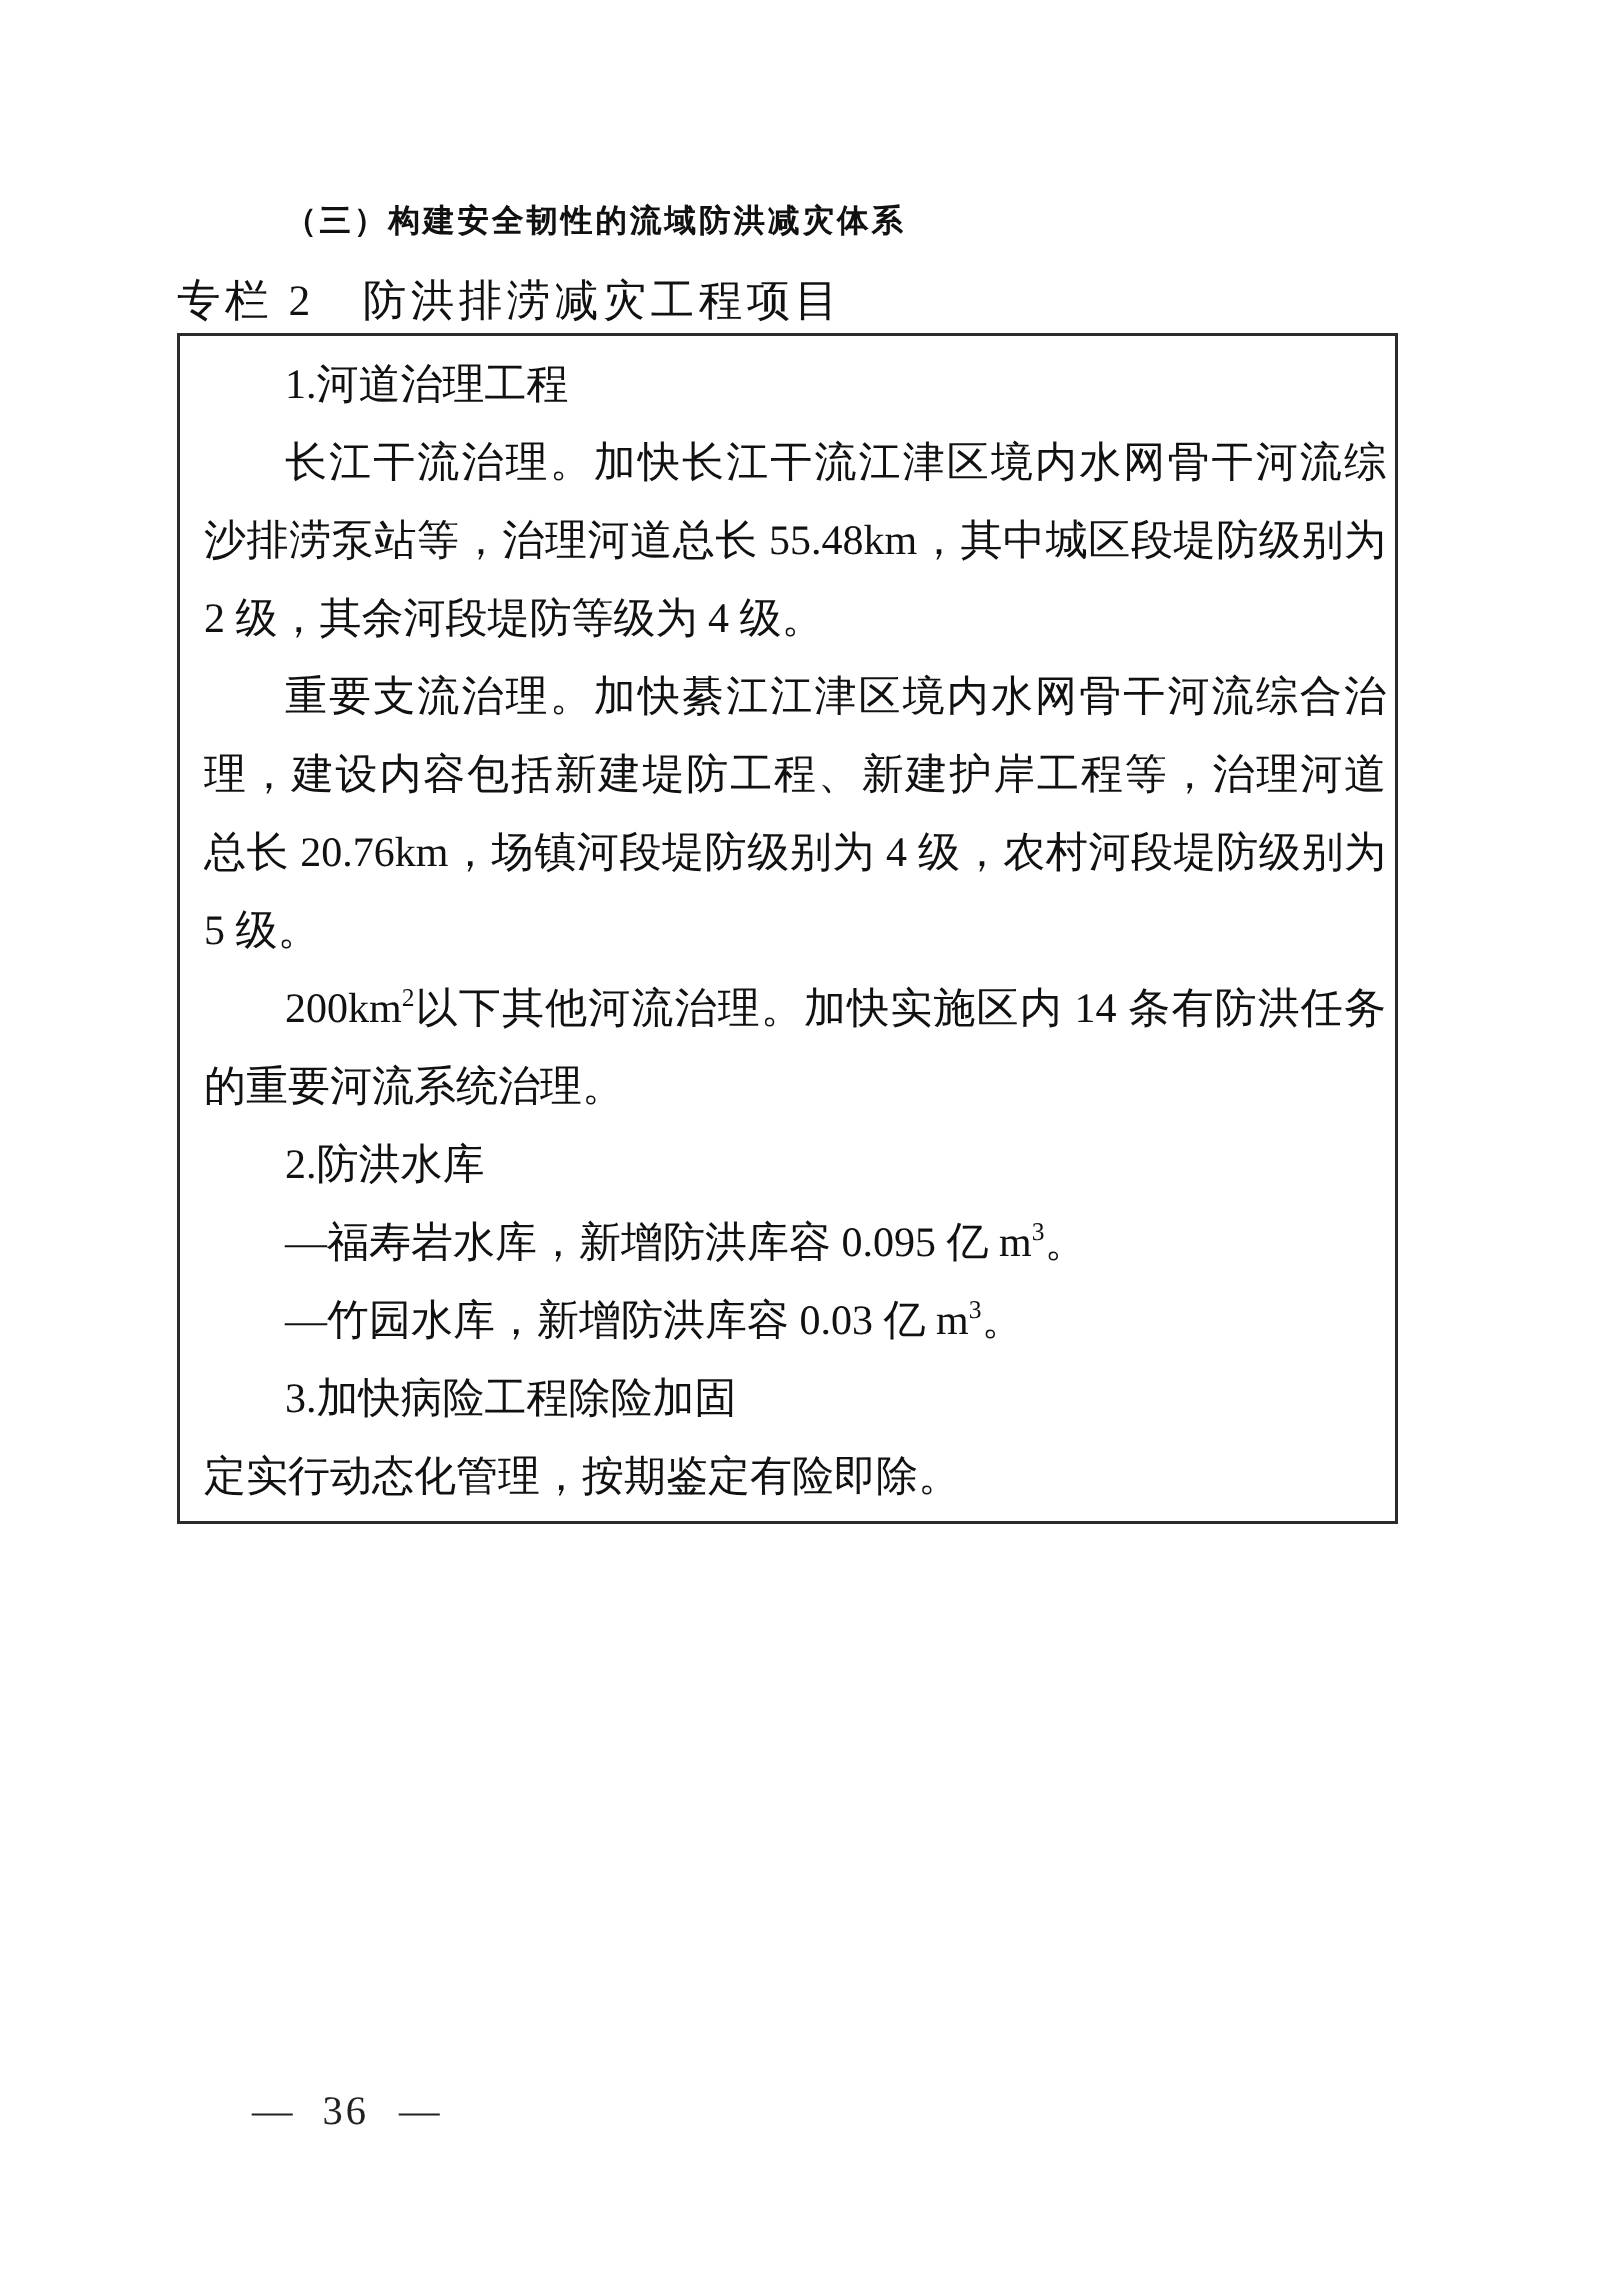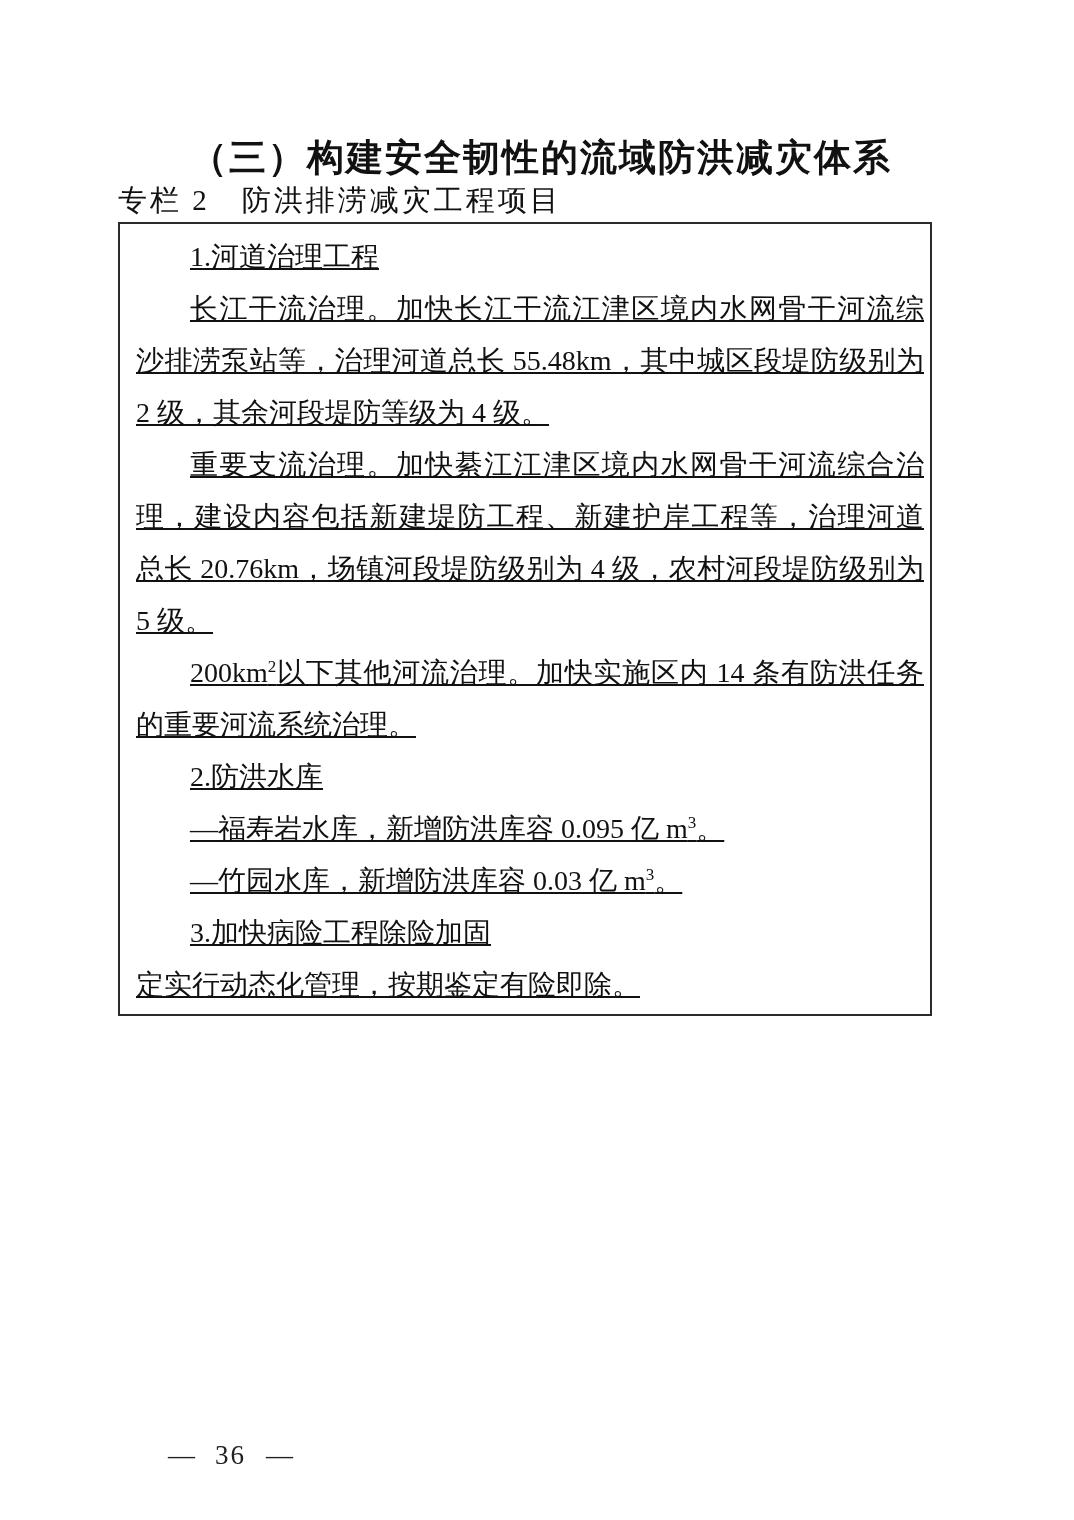--- a/index.html
+++ b/index.html
@@ -9,21 +9,21 @@
     height: 1520px;
     background: #ffffff;
     color: #111111;
     font-family: "Liberation Serif", "DejaVu Serif", serif;
     overflow: hidden;
   }
   .section-heading {
     position: absolute;
     left: 190px;
     top: 133px;
-    font-size: 37px;
+    font-size: 21px;
     font-weight: bold;
     letter-spacing: 2px;
     white-space: nowrap;
   }
   .box-title {
     position: absolute;
     left: 118px;
     top: 181px;
     width: 814px;
     text-align: left;
@@ -34,40 +34,38 @@
   }
   .highlight-box {
     position: absolute;
     left: 118px;
     top: 222px;
     width: 814px;
     box-sizing: border-box;
     border: 2px solid #2b2b2b;
     padding: 7px 6px 3px 16px;
     background: #ffffff;
-    text-decoration: underline;
   }
   .line {
     font-size: 28px;
     line-height: 52px;
     height: 52px;
     overflow: hidden;
   }
   .fill { text-align: justify; text-align-last: justify; }
   .last { text-align: left; text-align-last: left; }
   .ind  { text-indent: 54px; }
   sup   { font-size: 17px; line-height: 0; }
   .footer {
     position: absolute;
     left: 168px;
     top: 1392px;
     font-size: 27px;
     color: #222222;
     white-space: nowrap;
-    margin-top: 48px;
   }
   .footer .num { margin: 0 20px; letter-spacing: 2px; }
 </style>
 </head>
 <body>
 
 <div class="page">
 
   <div class="section-heading">（三）构建安全韧性的流域防洪减灾体系</div>
 

